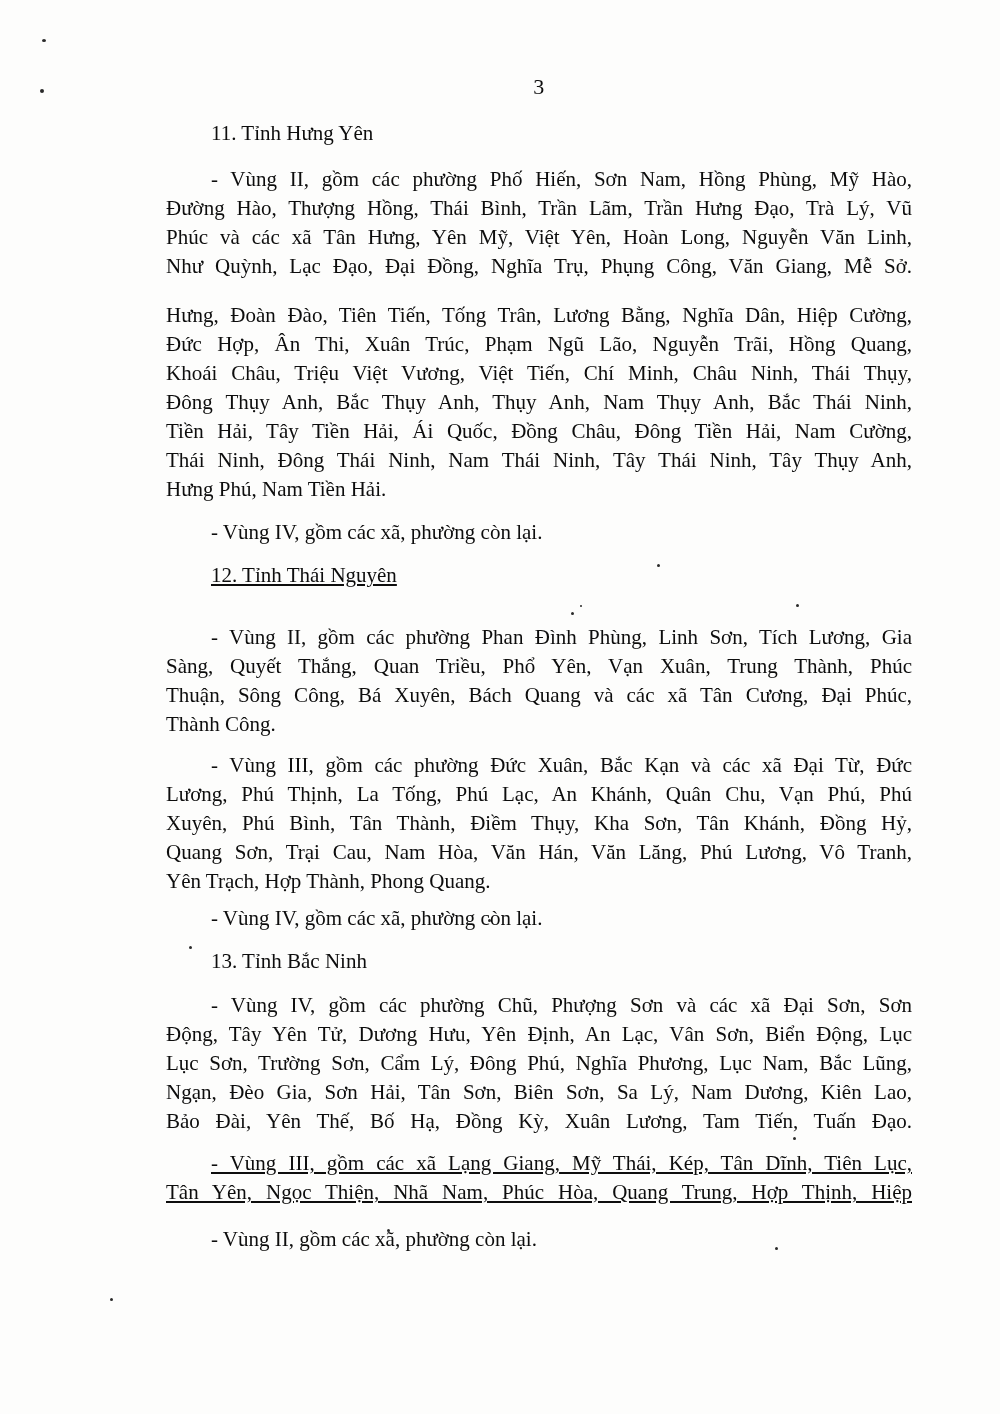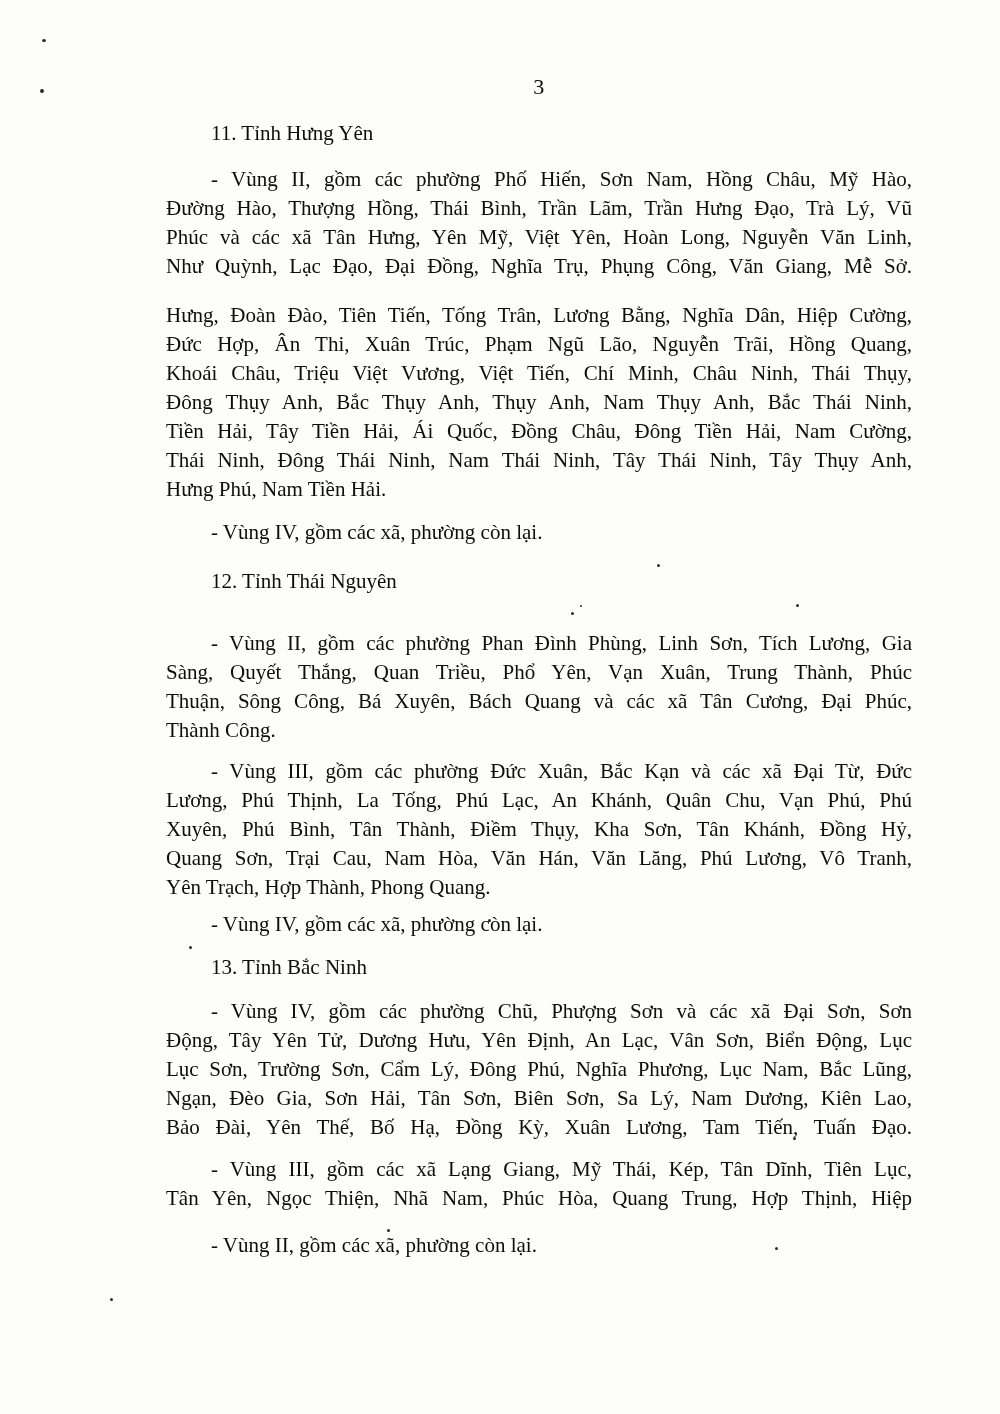--- a/index.html
+++ b/index.html
@@ -49,38 +49,38 @@
 </style>
 </head>
 <body>
 
 <div class="page">
   <div class="content">
     <div class="pageno">3</div>
 
   <div class="hd" style="margin-top: 18px;">11. Tỉnh Hưng Yên</div>
       <div class="para" style="margin-top: 17px;">
-        <div class="ln first">- Vùng II, gồm các phường Phố Hiến, Sơn Nam, Hồng Châu, Mỹ Hào,</div>
+        <div class="ln first">- Vùng II, gồm các phường Phố Hiến, Sơn Nam, Hồng Phùng, Mỹ Hào,</div>
         <div class="ln">Đường Hào, Thượng Hồng, Thái Bình, Trần Lãm, Trần Hưng Đạo, Trà Lý, Vũ</div>
         <div class="ln">Phúc và các xã Tân Hưng, Yên Mỹ, Việt Yên, Hoàn Long, Nguyễn Văn Linh,</div>
         <div class="ln">Như Quỳnh, Lạc Đạo, Đại Đồng, Nghĩa Trụ, Phụng Công, Văn Giang, Mễ Sở.</div>
       </div>
       <div class="para" style="margin-top: 20px;">
         <div class="ln">Hưng, Đoàn Đào, Tiên Tiến, Tống Trân, Lương Bằng, Nghĩa Dân, Hiệp Cường,</div>
         <div class="ln">Đức Hợp, Ân Thi, Xuân Trúc, Phạm Ngũ Lão, Nguyễn Trãi, Hồng Quang,</div>
         <div class="ln">Khoái Châu, Triệu Việt Vương, Việt Tiến, Chí Minh, Châu Ninh, Thái Thụy,</div>
         <div class="ln">Đông Thụy Anh, Bắc Thụy Anh, Thụy Anh, Nam Thụy Anh, Bắc Thái Ninh,</div>
         <div class="ln">Tiền Hải, Tây Tiền Hải, Ái Quốc, Đồng Châu, Đông Tiền Hải, Nam Cường,</div>
         <div class="ln">Thái Ninh, Đông Thái Ninh, Nam Thái Ninh, Tây Thái Ninh, Tây Thụy Anh,</div>
         <div class="ln end">Hưng Phú, Nam Tiền Hải.</div>
       </div>
       <div class="para" style="margin-top: 14px;">
         <div class="ln first end">- Vùng IV, gồm các xã, phường còn lại.</div>
       </div>
-      <div class="hd" style="margin-top: 20px;">12. Tỉnh Thái Nguyên</div>
+      <div class="hd" style="margin-top: 14px; text-decoration: underline;">12. Tỉnh Thái Nguyên</div>
       <div class="para" style="margin-top: 33px;">
         <div class="ln first">- Vùng II, gồm các phường Phan Đình Phùng, Linh Sơn, Tích Lương, Gia</div>
         <div class="ln">Sàng, Quyết Thắng, Quan Triều, Phổ Yên, Vạn Xuân, Trung Thành, Phúc</div>
         <div class="ln">Thuận, Sông Công, Bá Xuyên, Bách Quang và các xã Tân Cương, Đại Phúc,</div>
         <div class="ln end">Thành Công.</div>
       </div>
       <div class="para" style="margin-top: 12px;">
         <div class="ln first">- Vùng III, gồm các phường Đức Xuân, Bắc Kạn và các xã Đại Từ, Đức</div>
         <div class="ln">Lương, Phú Thịnh, La Tống, Phú Lạc, An Khánh, Quân Chu, Vạn Phú, Phú</div>
         <div class="ln">Xuyên, Phú Bình, Tân Thành, Điềm Thụy, Kha Sơn, Tân Khánh, Đồng Hỷ,</div>
@@ -91,21 +91,21 @@
         <div class="ln first end">- Vùng IV, gồm các xã, phường còn lại.</div>
       </div>
       <div class="hd" style="margin-top: 14px;">13. Tỉnh Bắc Ninh</div>
       <div class="para" style="margin-top: 15px;">
         <div class="ln first">- Vùng IV, gồm các phường Chũ, Phượng Sơn và các xã Đại Sơn, Sơn</div>
         <div class="ln">Động, Tây Yên Tử, Dương Hưu, Yên Định, An Lạc, Vân Sơn, Biển Động, Lục</div>
         <div class="ln">Lục Sơn, Trường Sơn, Cẩm Lý, Đông Phú, Nghĩa Phương, Lục Nam, Bắc Lũng,</div>
         <div class="ln">Ngạn, Đèo Gia, Sơn Hải, Tân Sơn, Biên Sơn, Sa Lý, Nam Dương, Kiên Lao,</div>
         <div class="ln">Bảo Đài, Yên Thế, Bố Hạ, Đồng Kỳ, Xuân Lương, Tam Tiến, Tuấn Đạo.</div>
       </div>
-      <div class="para" style="margin-top: 13px;">
+      <div class="para" style="margin-top: 13px; text-decoration: underline;">
         <div class="ln first">- Vùng III, gồm các xã Lạng Giang, Mỹ Thái, Kép, Tân Dĩnh, Tiên Lục,</div>
         <div class="ln">Tân Yên, Ngọc Thiện, Nhã Nam, Phúc Hòa, Quang Trung, Hợp Thịnh, Hiệp</div>
       </div>
       <div class="para" style="margin-top: 18px;">
         <div class="ln first end">- Vùng II, gồm các xã, phường còn lại.</div>
       </div>
     </div>
 
   <div class="speck" style="left:42px;  top:39px;  width:4px; height:3px;"></div>
   <div class="speck" style="left:40px;  top:89px;  width:4px; height:4px;"></div>

